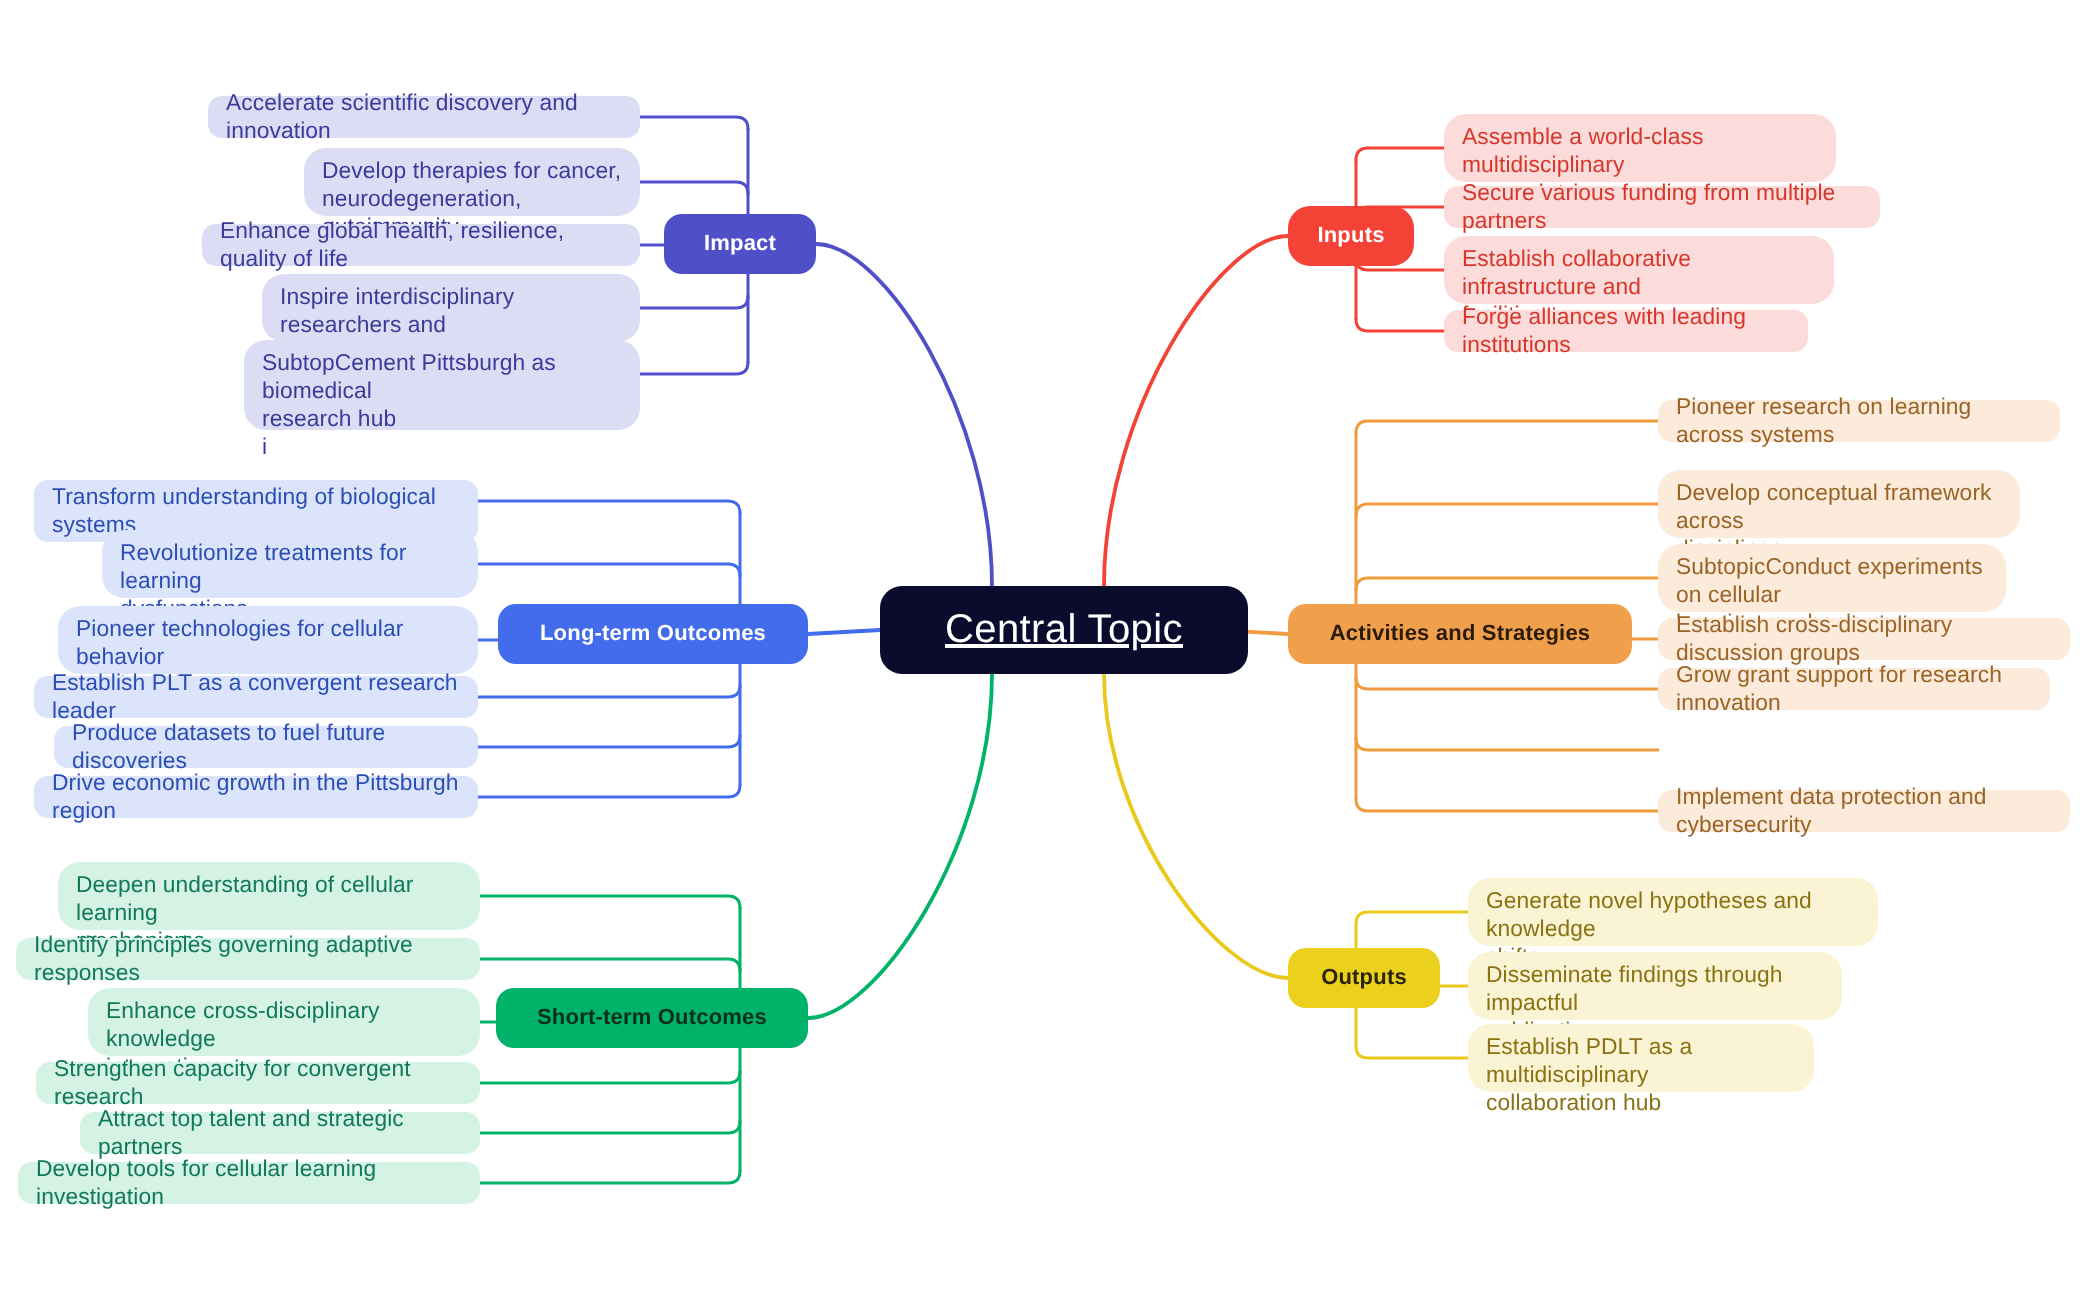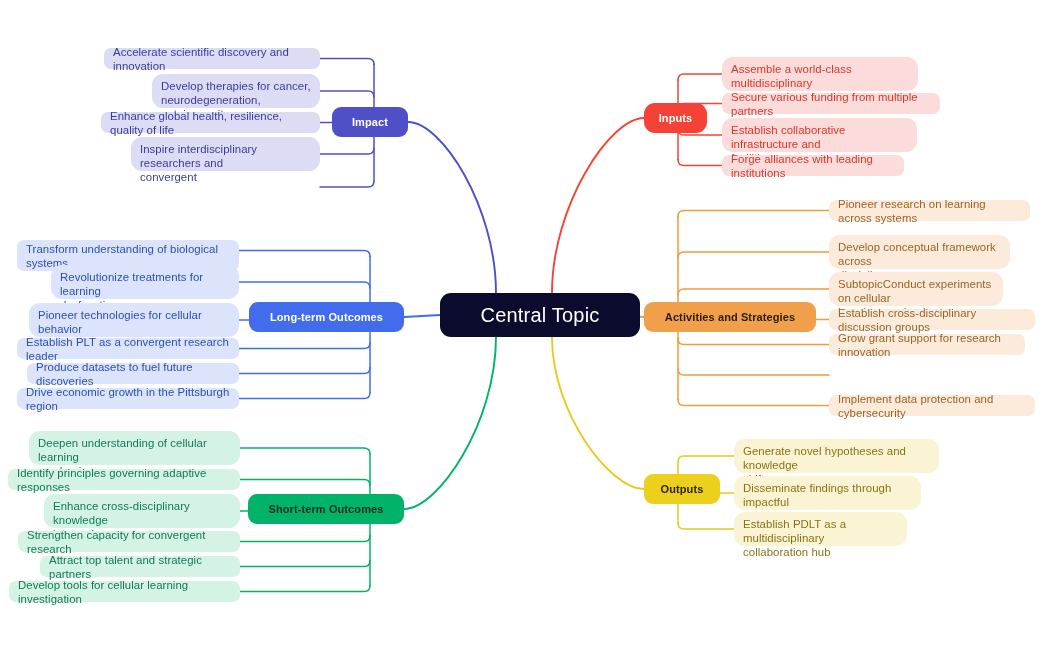--- a/index.html
+++ b/index.html
@@ -113,28 +113,31 @@
       <path d="M 829 405.5 L 684 405.5 Q 678 405.5 678 399.5" fill="none" stroke="#ef9b3e" stroke-width="1.5" stroke-linecap="round" stroke-linejoin="round"></path>
       <path d="M 678 216.5 L 678 399.5" fill="none" stroke="#ef9b3e" stroke-width="1.5" stroke-linecap="round" stroke-linejoin="round"></path>
       <path d="M 678 317 L 644 317" fill="none" stroke="#ef9b3e" stroke-width="1.5" stroke-linecap="round" stroke-linejoin="round"></path>
       <path d="M 552 337 C 552 413, 610 489, 644 489" fill="none" stroke="#e8c91c" stroke-width="1.9" stroke-linecap="round" stroke-linejoin="round"></path>
       <path d="M 734 456 L 684 456 Q 678 456 678 462" fill="none" stroke="#e8c91c" stroke-width="1.5" stroke-linecap="round" stroke-linejoin="round"></path>
       <path d="M 734 493 L 684 493 Q 678 493 678 489" fill="none" stroke="#e8c91c" stroke-width="1.5" stroke-linecap="round" stroke-linejoin="round"></path>
       <path d="M 734 529 L 684 529 Q 678 529 678 523" fill="none" stroke="#e8c91c" stroke-width="1.5" stroke-linecap="round" stroke-linejoin="round"></path>
       <path d="M 678 462 L 678 523" fill="none" stroke="#e8c91c" stroke-width="1.5" stroke-linecap="round" stroke-linejoin="round"></path>
       <path d="M 678 489 L 644 489" fill="none" stroke="#e8c91c" stroke-width="1.5" stroke-linecap="round" stroke-linejoin="round"></path>
     </svg>
-<div class="node central" style="left: 440px; top: 293px; width: 200px; height: 44px; background: rgb(11, 11, 46); color: rgb(255, 255, 255);">Central Topic</div>
+<div class="node central" style="left: 440px; top: 293px; width: 184px; height: 44px; background: rgb(11, 11, 46); color: rgb(255, 255, 255); text-decoration: underline;">Central Topic</div>
     <div class="node branch" style="left: 332px; top: 107px; width: 76px; height: 30px; background: rgb(79, 79, 199); color: rgb(255, 255, 255);">Impact</div>
     <div class="node leaf" style="left: 104px; top: 48px; width: 216px; height: 21px; background: rgb(220, 220, 245); color: rgb(59, 59, 153); justify-content: flex-start;">Accelerate scientific discovery and innovation</div>
     <div class="node leaf multi" style="left: 152px; top: 74px; width: 168px; height: 34px; background: rgb(220, 220, 245); color: rgb(59, 59, 153); justify-content: flex-start; padding-top: 5px;">Develop therapies for cancer,
 neurodegeneration, autoimmunity</div>
     <div class="node leaf" style="left: 101px; top: 112px; width: 219px; height: 21px; background: rgb(220, 220, 245); color: rgb(59, 59, 153); justify-content: flex-start;">Enhance global health, resilience, quality of life</div>
     <div class="node leaf multi" style="left: 131px; top: 137px; width: 189px; height: 34px; background: rgb(220, 220, 245); color: rgb(59, 59, 153); justify-content: flex-start; padding-top: 5px;">Inspire interdisciplinary researchers and
 convergent</div>
+    <div class="node leaf multi" style="left: 122px; top: 170px; width: 198px; height: 45px; background: rgb(220, 220, 245); color: rgb(59, 59, 153); justify-content: flex-start; padding-top: 5px;">SubtopCement Pittsburgh as biomedical
+research hub
+i</div>
     <div class="node branch" style="left: 249px; top: 302px; width: 155px; height: 30px; background: rgb(67, 108, 236); color: rgb(255, 255, 255);">Long-term Outcomes</div>
     <div class="node leaf" style="left: 17px; top: 240px; width: 222px; height: 31px; background: rgb(219, 228, 251); color: rgb(43, 79, 181); justify-content: flex-start;">Transform understanding of biological systems</div>
     <div class="node leaf multi" style="left: 51px; top: 265px; width: 188px; height: 34px; background: rgb(219, 228, 251); color: rgb(43, 79, 181); justify-content: flex-start; padding-top: 5px;">Revolutionize treatments for learning
 dysfunctions</div>
     <div class="node leaf multi" style="left: 29px; top: 303px; width: 210px; height: 34px; background: rgb(219, 228, 251); color: rgb(43, 79, 181); justify-content: flex-start; padding-top: 5px;">Pioneer technologies for cellular behavior
 manipulation</div>
     <div class="node leaf" style="left: 17px; top: 338px; width: 222px; height: 21px; background: rgb(219, 228, 251); color: rgb(43, 79, 181); justify-content: flex-start;">Establish PLT as a convergent research leader</div>
     <div class="node leaf" style="left: 27px; top: 363px; width: 212px; height: 21px; background: rgb(219, 228, 251); color: rgb(43, 79, 181); justify-content: flex-start;">Produce datasets to fuel future discoveries</div>
     <div class="node leaf" style="left: 17px; top: 388px; width: 222px; height: 21px; background: rgb(219, 228, 251); color: rgb(43, 79, 181); justify-content: flex-start;">Drive economic growth in the Pittsburgh region</div>
     <div class="node branch" style="left: 248px; top: 494px; width: 156px; height: 30px; background: rgb(0, 179, 104); color: rgb(11, 46, 30);">Short-term Outcomes</div>

